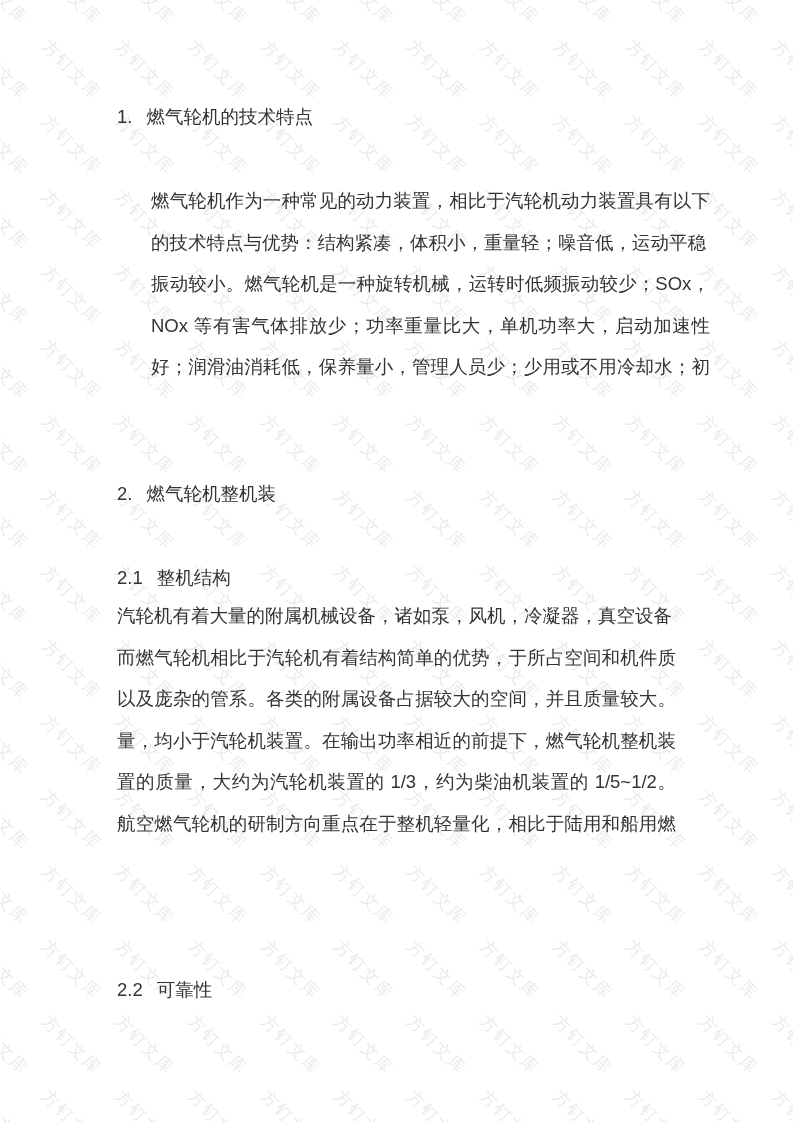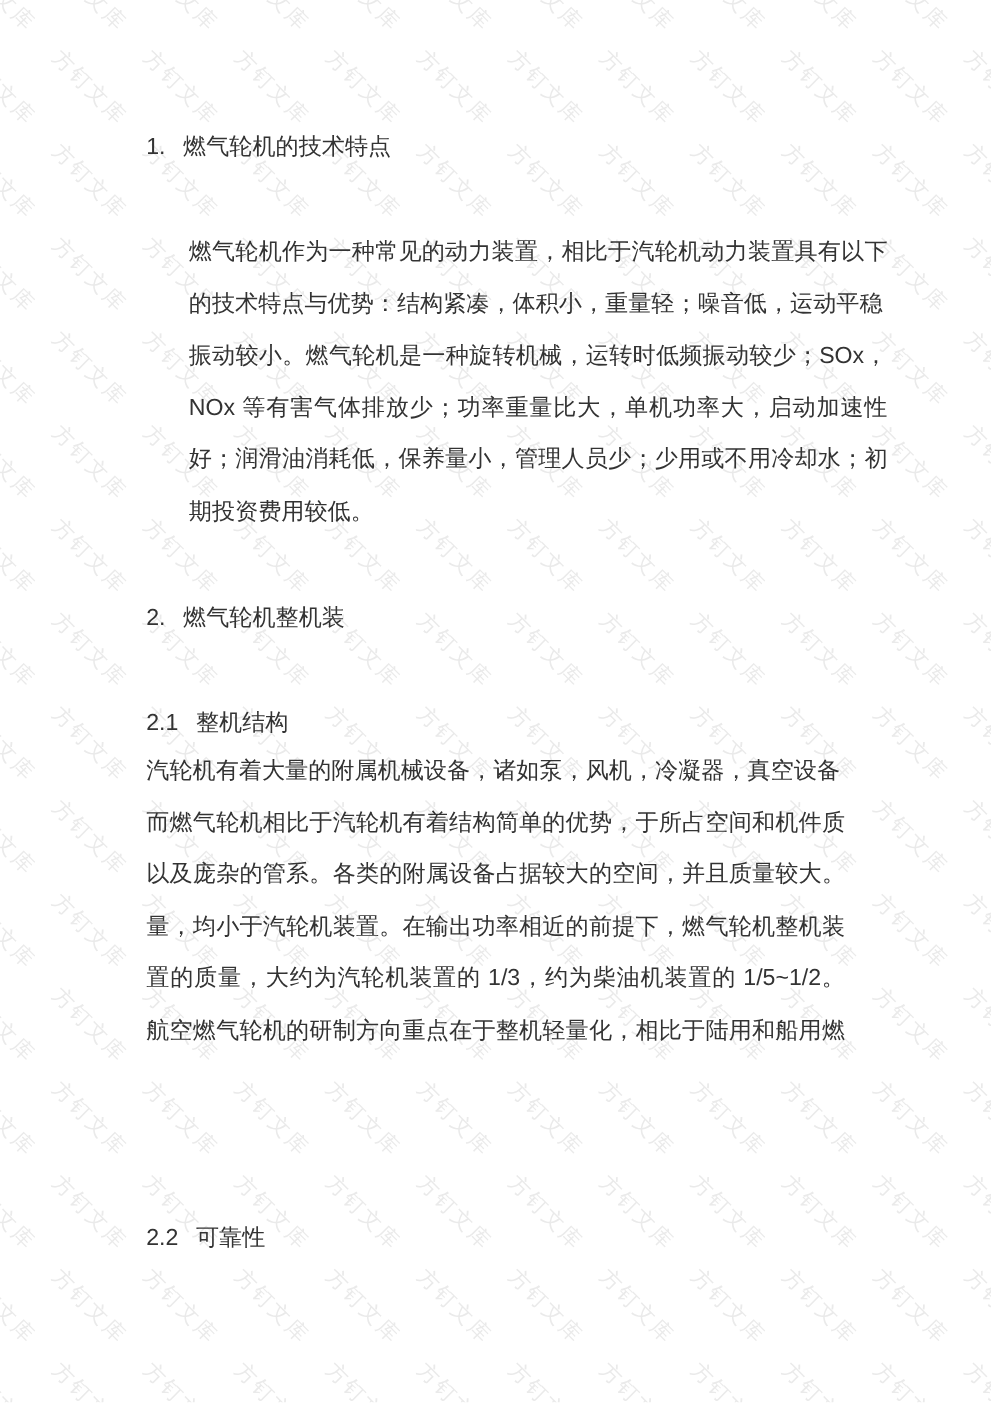--- a/index.html
+++ b/index.html
@@ -280,21 +280,20 @@
     <div class="heading" id="h1">
       <span class="num">1.</span><span>燃气轮机的技术特点</span>
     </div>
 
     <div class="para" id="para1">
         <div class="line">燃气轮机作为一种常见的动力装置，相比于汽轮机动力装置具有以下</div>
         <div class="line">的技术特点与优势：结构紧凑，体积小，重量轻；噪音低，运动平稳，</div>
         <div class="line">振动较小。燃气轮机是一种旋转机械，运转时低频振动较少；SOx，</div>
         <div class="line">NOx 等有害气体排放少；功率重量比大，单机功率大，启动加速性</div>
         <div class="line">好；润滑油消耗低，保养量小，管理人员少；少用或不用冷却水；初</div>
-        <div class="line last">期投资费用较低。</div>
       </div>
 
     <div class="heading" id="h2">
       <span class="num">2.</span><span>燃气轮机整机装</span>
     </div>
 
     <div class="heading" id="h21">
       <span class="num">2.1</span><span>整机结构</span>
     </div>
 

